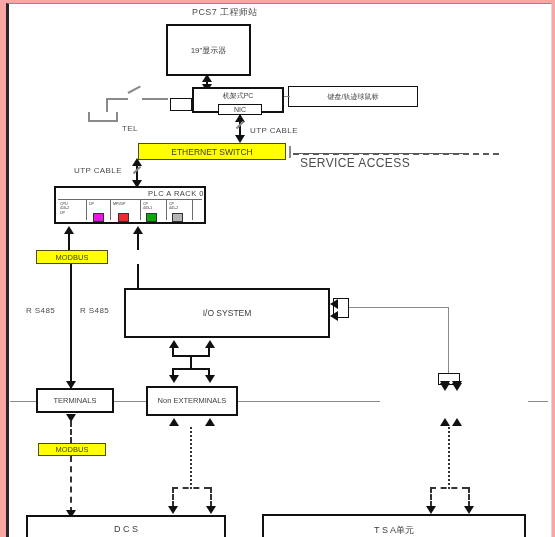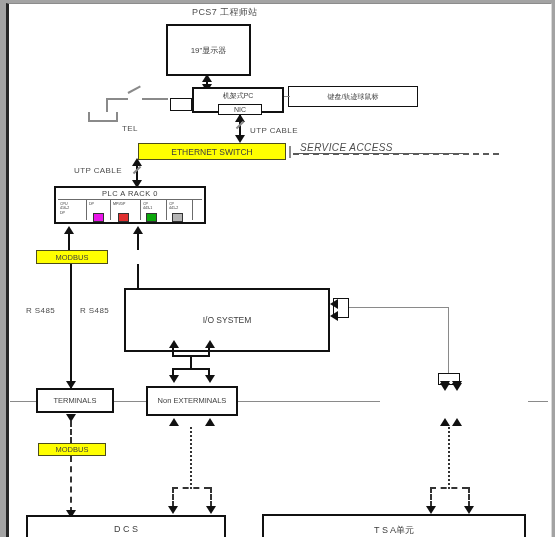--- a/index.html
+++ b/index.html
@@ -1,17 +1,17 @@
 <!DOCTYPE html>
 <html><head>
 <meta charset="utf-8">
 <style>
   html,body{margin:0;padding:0;background:#ffffff;}
   body{font-family:"Liberation Sans","DejaVu Sans",sans-serif;}
-  #page{position:relative;width:555px;height:537px;background:#a3a3a3;overflow:hidden;}
+  #page{position:relative;width:555px;height:537px;background:#fca5a5;overflow:hidden;}
   
   #frame{position:absolute;left:6px;top:3px;width:546px;height:534px;border-left:3px solid #262626;
          border-top:1px solid #8c8c8c;border-right:1px solid #d9d9d9;box-sizing:border-box;background:#fff;}
   .box{position:absolute;box-sizing:border-box;background:#ffffff;border:2px solid #111;
        display:flex;align-items:center;justify-content:center;text-align:center;color:#3d3d3d;}
   .thin{border-width:1px;}
   .yellow{background:#ffff00;border:1px solid #4d4d1a;color:#3d3d3d;}
   .lbl{position:absolute;color:#4d4d4d;white-space:nowrap;letter-spacing:.4px;}
   .vline{position:absolute;background:#111;width:2px;}
   .hline{position:absolute;background:#111;height:2px;}
@@ -66,31 +66,31 @@
   <div class="vline" style="left:239px;top:115px;height:26px;"></div>
   <div class="ar ar-u" style="left:235px;top:114px;"></div>
   <div class="ar ar-d" style="left:235px;top:135px;"></div>
   <div class="gline" style="left:235px;top:124px;width:10px;height:2px;transform:rotate(-45deg);"></div>
   <div class="lbl" style="left:250px;top:126px;font-size:8px;">UTP CABLE</div>
 
   <div class="box yellow" style="left:138px;top:143px;width:148px;height:17px;font-size:8.5px;">ETHERNET SWITCH</div>
 
   <div class="gline" style="left:289px;top:146px;width:2px;height:12px;"></div>
   <div class="svcdash" style="left:293px;top:153px;width:206px;"></div>
-  <div class="lbl" style="left:300px;top:142px;font-size:10px;font-style:italic;">SERVICE ACCESS</div>
+  <div class="lbl" style="left:300px;top:156px;font-size:12px;">SERVICE ACCESS</div>
   <div class="svcul" style="left:299px;top:153px;width:170px;"></div>
 
   <div class="vline" style="left:136px;top:160px;height:26px;"></div>
   <div class="ar ar-u" style="left:132px;top:158px;"></div>
   <div class="ar ar-d" style="left:132px;top:180px;"></div>
   <div class="gline" style="left:132px;top:169px;width:10px;height:2px;transform:rotate(-45deg);"></div>
   <div class="lbl" style="left:74px;top:166px;font-size:8px;">UTP CABLE</div>
 
   <div class="box" style="left:54px;top:186px;width:152px;height:38px;display:block;">
-    <div style="position:absolute;left:0;top:1px;width:100%;text-align:center;font-size:7.5px;color:#3d3d3d;letter-spacing:.5px;">PLC A  RACK 0</div>
+    <div style="position:absolute;left:0;top:1px;width:100%;text-align:right;font-size:7.5px;color:#3d3d3d;letter-spacing:.5px;">PLC A  RACK 0</div>
     <div style="position:absolute;left:2px;top:11px;right:2px;bottom:2px;border-top:1px solid #6b6b6b;">
 
       <div class="modcell" style="left:0px;width:28px;border-left:none;">
         <div class="modtxt" style="left:2px;top:2px;white-space:pre;">CPU
 416-2
 DP</div>
       </div>
       <div class="modcell" style="left:28px;width:24px;">
         <div class="modtxt" style="left:2px;top:2px;white-space:pre;">DP</div>
         <div class="sq" style="left:6px;top:13px;background:#e916e9;"></div>
@@ -120,21 +120,21 @@
   <div class="vline" style="left:137px;top:232px;height:18px;"></div>
 
   <div class="box yellow" style="left:36px;top:250px;width:72px;height:14px;font-size:7.5px;">MODBUS</div>
 
   <div class="vline" style="left:70px;top:264px;height:128px;"></div>
   <div class="vline" style="left:137px;top:264px;height:26px;"></div>
 
   <div class="lbl" style="left:26px;top:306px;font-size:8px;">R S485</div>
   <div class="lbl" style="left:80px;top:306px;font-size:8px;">R S485</div>
 
-  <div class="box" style="left:124px;top:288px;width:206px;height:64px;font-size:8.5px;">I/O SYSTEM</div>
+  <div class="box" style="left:124px;top:288px;width:206px;height:50px;font-size:8.5px;">I/O SYSTEM</div>
 
   <div class="box thin" style="left:333px;top:298px;width:16px;height:20px;"></div>
   <div class="ar ar-l" style="left:330px;top:299px;"></div>
   <div class="ar ar-l" style="left:330px;top:311px;"></div>
   <div class="gline" style="left:349px;top:307px;width:100px;height:1px;"></div>
   <div class="gline" style="left:448px;top:307px;width:1px;height:68px;"></div>
   <div class="box thin" style="left:438px;top:373px;width:22px;height:12px;"></div>
   <div class="ar ar-d" style="left:440px;top:383px;"></div>
   <div class="ar ar-d" style="left:452px;top:383px;"></div>
 

